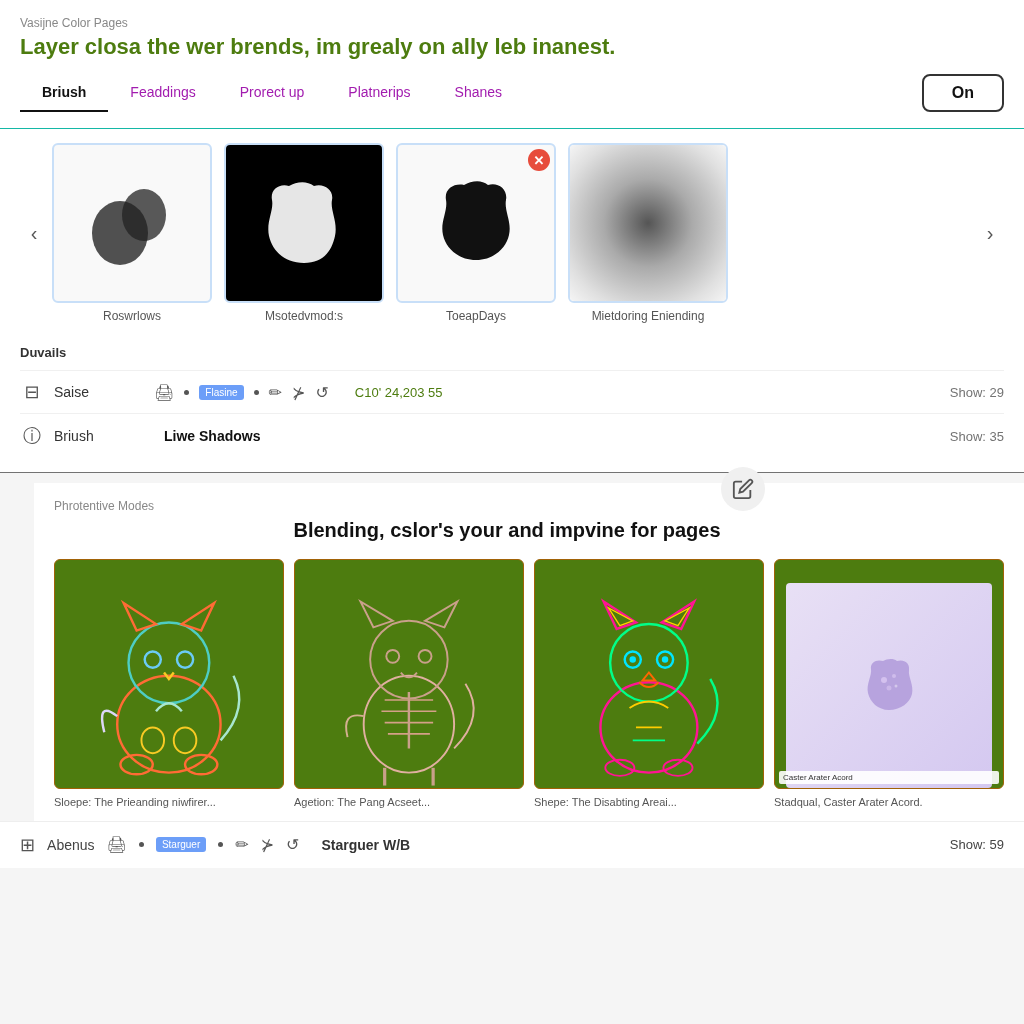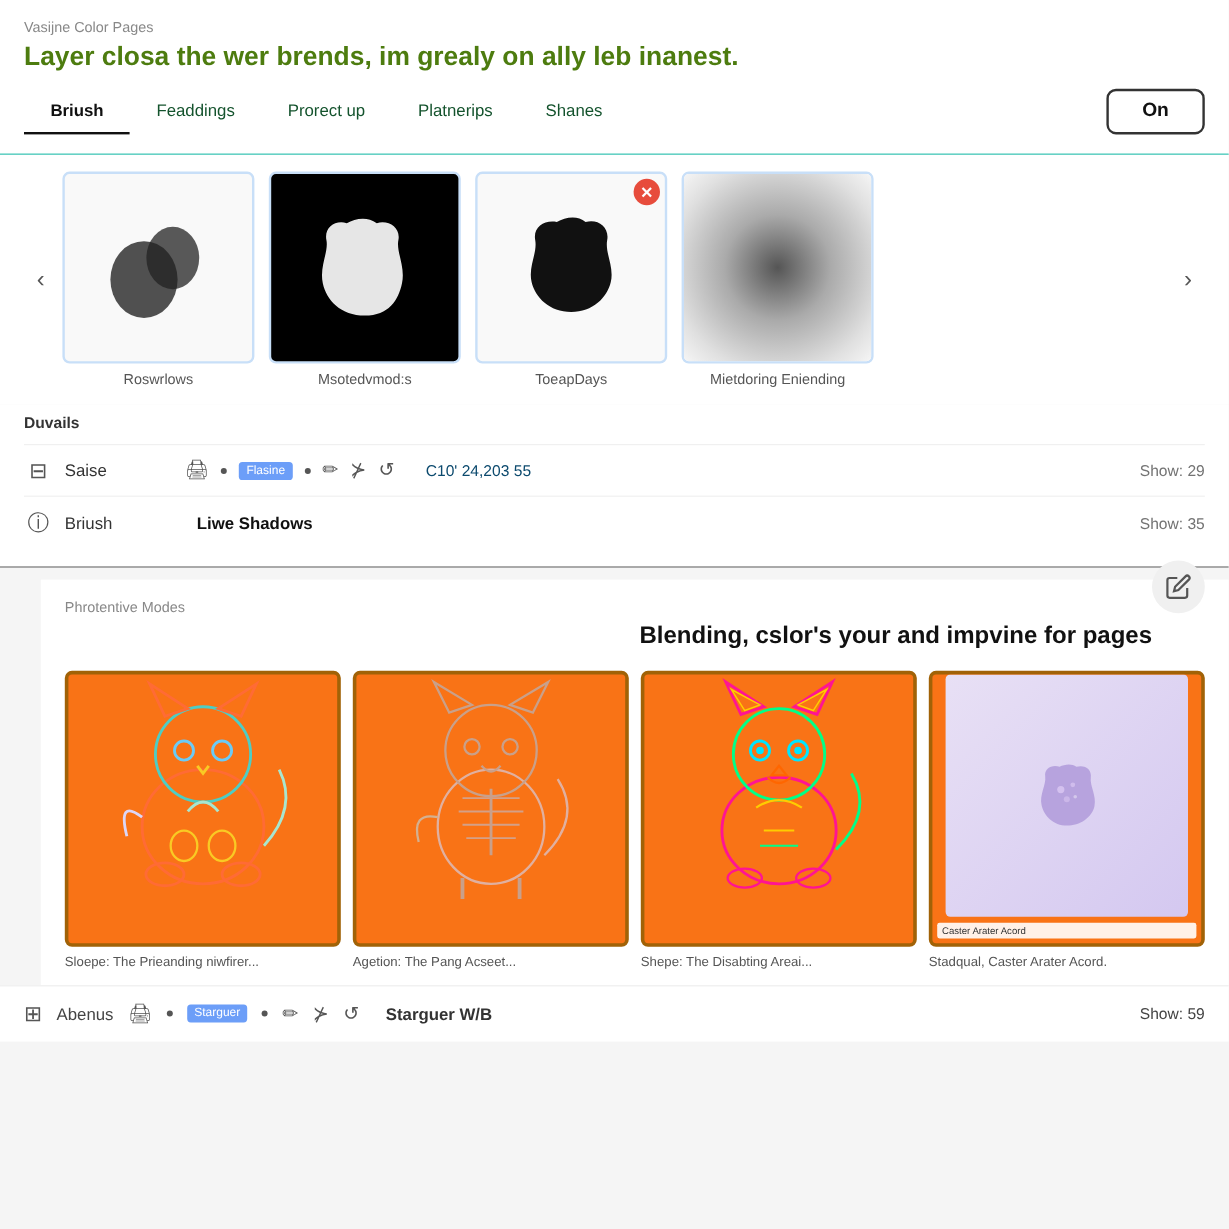--- a/index.html
+++ b/index.html
@@ -34,21 +34,21 @@
 
     .tabs-row {
       display: flex;
       align-items: center;
       gap: 0;
     }
 
     .tab {
       padding: 10px 22px;
       font-size: 14px;
-      color: #14532d;
+      color: #a21caf;
       cursor: pointer;
       border-bottom: 2px solid transparent;
       white-space: nowrap;
     }
 
     .tab.active {
       color: #111;
       font-weight: 600;
       border-bottom: 2px solid #111;
     }
@@ -245,21 +245,21 @@
     }
 
     .detail-right {
       margin-left: auto;
       font-size: 13px;
       color: #737373;
     }
 
     .detail-meta {
       font-size: 13px;
-      color: #0c4a6e;
+      color: #4d7c0f;
       margin-left: 16px;
     }
 
     
     .bottom-section {
       background: #ffffff;
       padding: 16px 20px 0;
       margin-top: 10px;
       margin-left: 34px;
     }
@@ -308,25 +308,25 @@
       flex: 1;
       display: flex;
       flex-direction: column;
       cursor: pointer;
     }
 
     .gallery-thumb {
       width: 100%;
       aspect-ratio: 1;
       border-radius: 6px;
-      background: #f97316;
-      border: 3px solid #a16207;
+      background: #4d7c0f;
+      border: 1px solid #a16207;
       overflow: hidden;
       display: flex;
-      align-items: flex-start;
+      align-items: flex-end;
       justify-content: center;
       position: relative;
     }
 
     .gallery-label {
       font-size: 11px;
       color: #555;
       margin-top: 6px;
       line-height: 1.4;
     }
@@ -497,21 +497,21 @@
     <span class="detail-icon">ⓘ</span>
     <span class="detail-name">Briush</span>
     <span class="detail-center">Liwe Shadows</span>
     <span class="detail-right">Show: 35</span>
   </div>
 </div>
 
 <div class="bottom-section">
   <div class="section-subtitle">Phrotentive Modes</div>
 
-  <div style="display:flex; align-items:flex-start; justify-content:flex-end;">
+  <div style="display:flex; align-items:flex-start; justify-content:center;">
     <div class="section-heading" style="max-width:82%;">Blending, cslor's your and impvine for pages</div>
     <button class="edit-btn" style="float:none; flex-shrink:0;">
       <svg viewBox="0 0 24 24" fill="none" stroke="#555" stroke-width="2">
         <path d="M11 4H4a2 2 0 0 0-2 2v14a2 2 0 0 0 2 2h14a2 2 0 0 0 2-2v-7"></path>
         <path d="M18.5 2.5a2.121 2.121 0 0 1 3 3L12 15l-4 1 1-4 9.5-9.5z"></path>
       </svg>
     </button>
   </div>
 
   <div class="gallery-grid">

